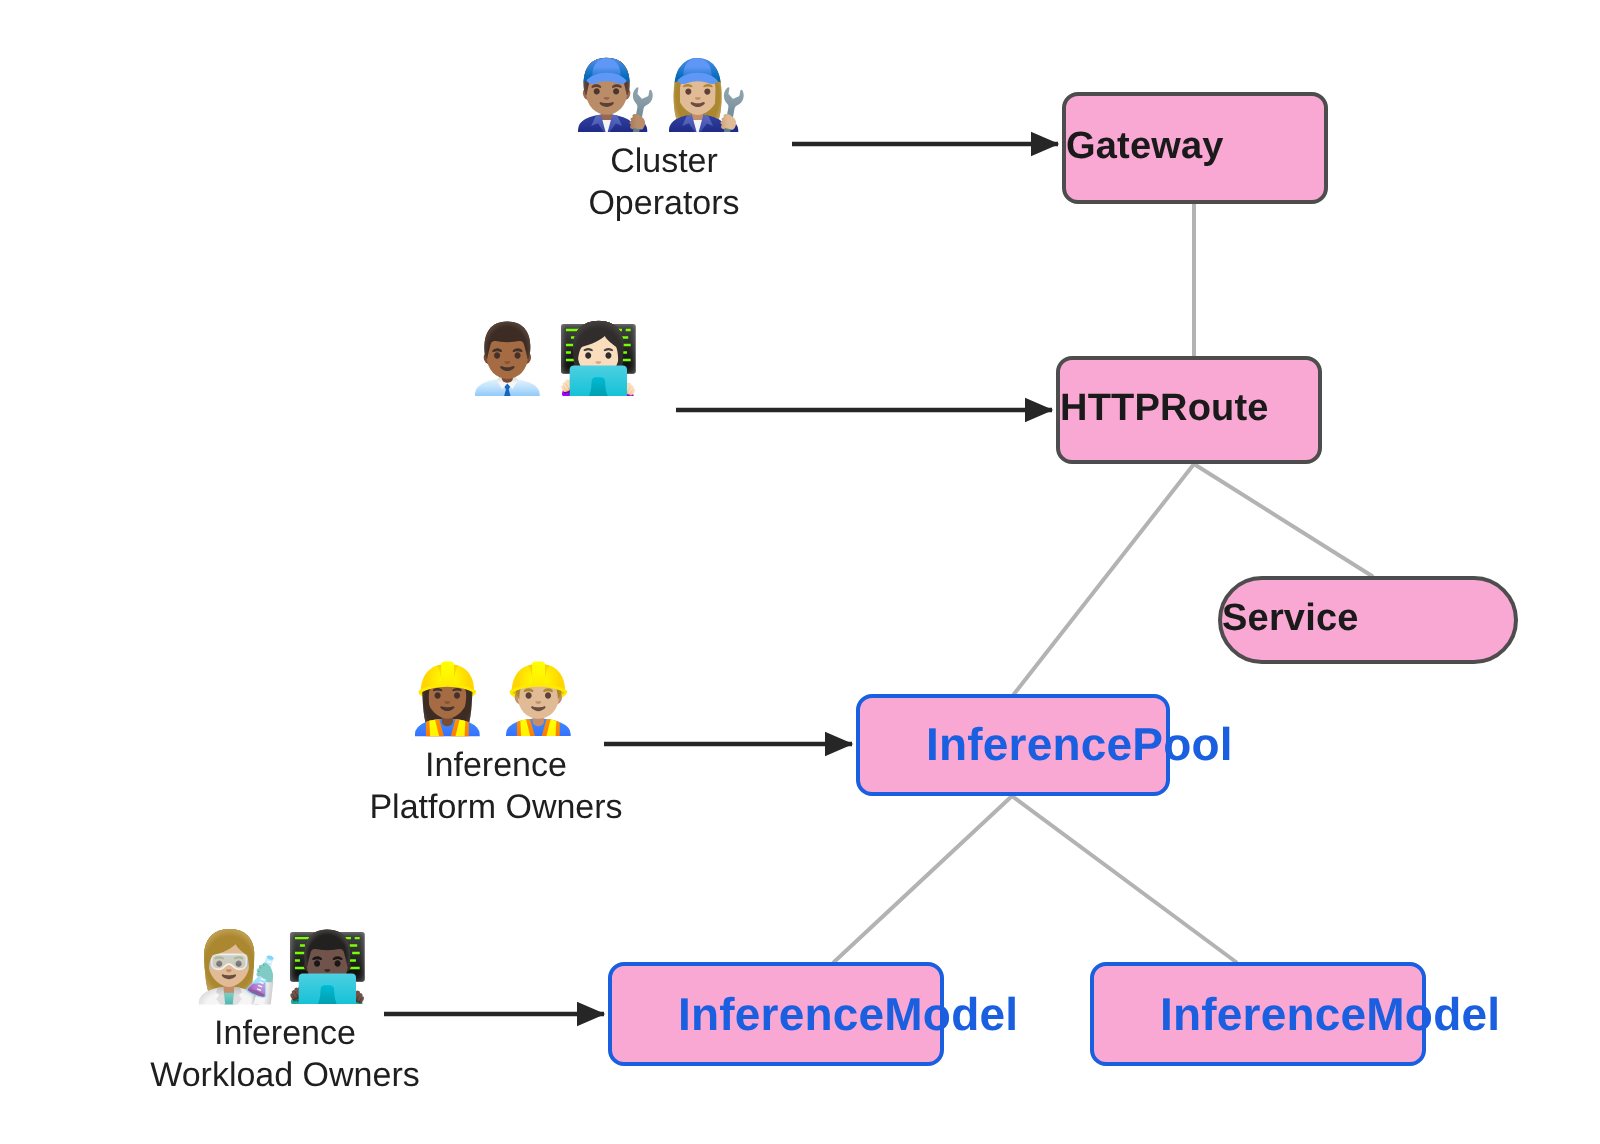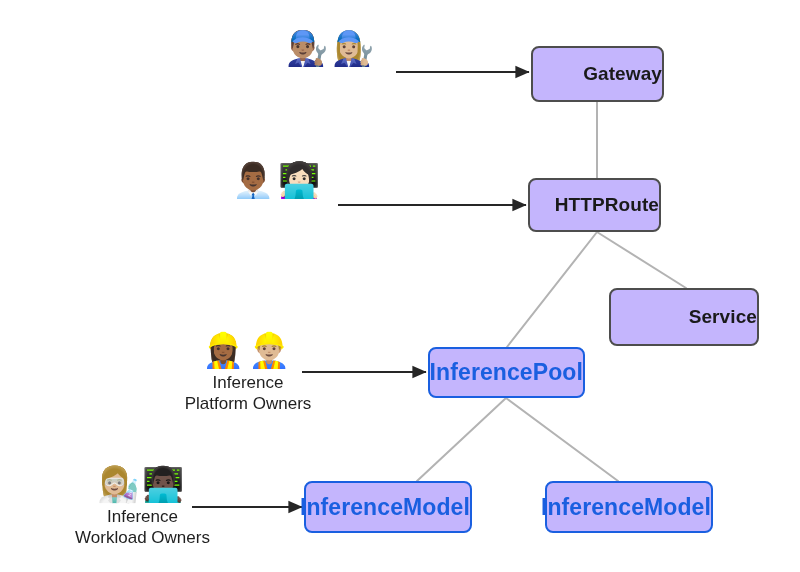--- a/index.html
+++ b/index.html
@@ -23,23 +23,23 @@
     left: 0;
     top: 0;
     width: 800px;
     height: 572px;
   }
   .node {
     position: absolute;
     box-sizing: border-box;
     display: flex;
     align-items: center;
-    justify-content: flex-end;
+    justify-content: flex-start;
     border-radius: 8px;
-    background: #c4b5fd;
+    background: #f9a8d4;
     font-weight: bold;
     letter-spacing: 0.1px;
     z-index: 3;
   }
   .node.kind-core {
     border: 2px solid #4d4d4d;
     color: #1a1a1a;
     font-size: 19px;
   }
   .node.kind-inference {
@@ -94,36 +94,38 @@
       </g>
   </svg>
 
   <div id="nodes-layer">
       <div class="node kind-core" style="left: 531px; top: 46px; width: 133px; height: 56px;">
         <span>Gateway</span>
       </div>
       <div class="node kind-core" style="left: 528px; top: 178px; width: 133px; height: 54px;">
         <span>HTTPRoute</span>
       </div>
-      <div class="node kind-core" style="left: 609px; top: 288px; width: 150px; height: 58px;">
+      <div class="node kind-core" style="left: 609px; top: 288px; width: 150px; height: 44px; border-radius: 23px;">
         <span>Service</span>
       </div>
       <div class="node kind-inference" style="left: 428px; top: 347px; width: 157px; height: 51px;">
         <span>InferencePool</span>
       </div>
       <div class="node kind-inference" style="left: 304px; top: 481px; width: 168px; height: 52px;">
         <span>InferenceModel</span>
       </div>
       <div class="node kind-inference" style="left: 545px; top: 481px; width: 168px; height: 52px;">
         <span>InferenceModel</span>
       </div>
     </div>
   <div id="personas-layer">
       <div class="persona" style="left: 277px; top: 28px; width: 110px;">
         <div class="persona-emoji">👨🏽‍🔧👩🏼‍🔧</div>
+        <div class="persona-label">Cluster
+Operators</div>
       </div>
       <div class="persona" style="left: 213px; top: 160px; width: 130px;">
         <div class="persona-emoji">👨🏾‍💼👩🏻‍💻</div>
       </div>
       <div class="persona" style="left: 168px; top: 330px; width: 160px;">
         <div class="persona-emoji">👷🏾‍♀️👷🏼‍♂️</div>
         <div class="persona-label">Inference
 Platform Owners</div>
       </div>
       <div class="persona" style="left: 55px; top: 464px; width: 175px;">

